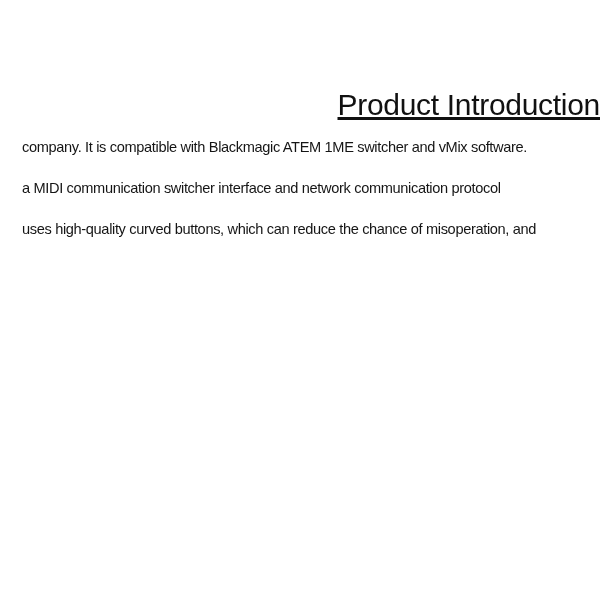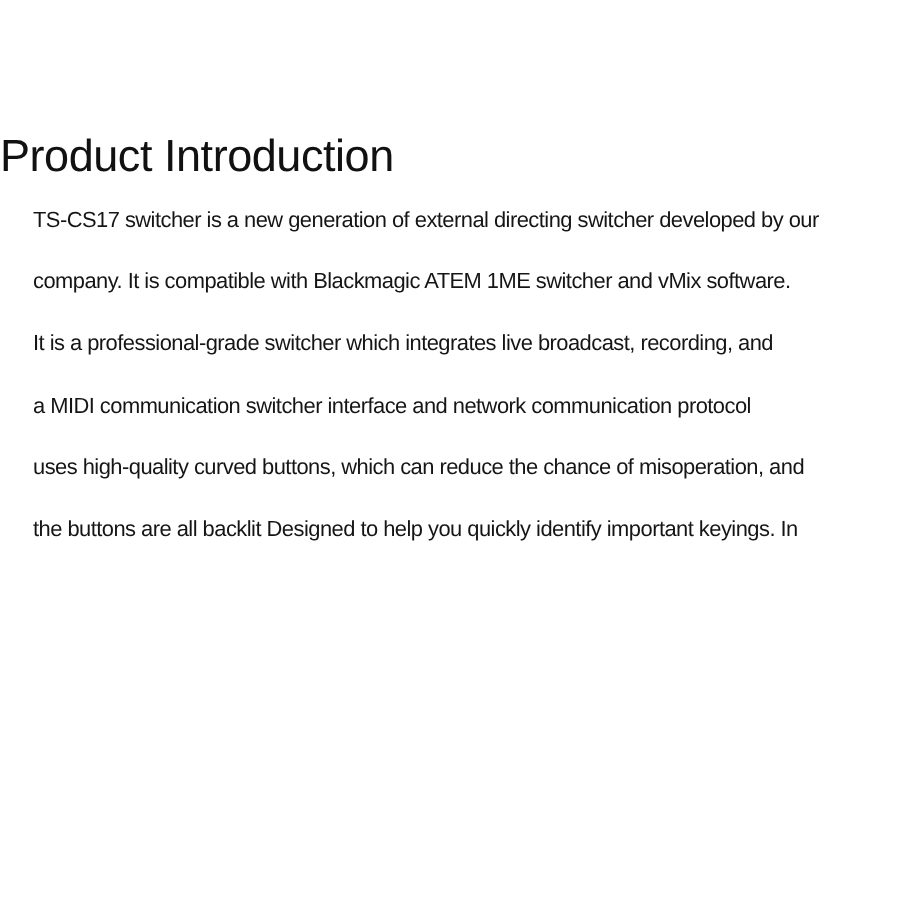--- a/index.html
+++ b/index.html
@@ -13,27 +13,28 @@
       position: relative;
       overflow: hidden;
       font-family: "Liberation Sans", "DejaVu Sans", sans-serif;
       color: #111111;
     }
     .title {
       position: absolute;
       left: 0;
       top: 86px;
       width: 600px;
-      text-align: left;
+      text-align: right;
       font-size: 30px;
       line-height: 38px;
       font-weight: normal;
       color: #111111;
       margin: 0;
       letter-spacing: -0.3px;
+      text-decoration: underline;
     }
     .body-text {
       position: absolute;
       left: 22px;
       top: 134px;
       width: 570px;
       margin: 0;
       padding: 0;
       list-style: none;
     }
@@ -46,19 +47,16 @@
       letter-spacing: -0.35px;
       color: #151515;
     }
   </style>
 </head>
 <body>
 
 <h1 class="title">Product Introduction</h1>
 
 <div class="body-text">
-  <span class="line">TS-CS17 switcher is a new generation of external directing switcher developed by our</span>
   <span class="line">company. It is compatible with Blackmagic ATEM 1ME switcher and vMix software.</span>
-  <span class="line">It is a professional-grade switcher which integrates live broadcast, recording, and</span>
   <span class="line">a MIDI communication switcher interface and network communication protocol</span>
   <span class="line">uses high-quality curved buttons, which can reduce the chance of misoperation, and</span>
-  <span class="line">the buttons are all backlit Designed to help you quickly identify important keyings. In</span>
 </div>
 
 </body></html>

